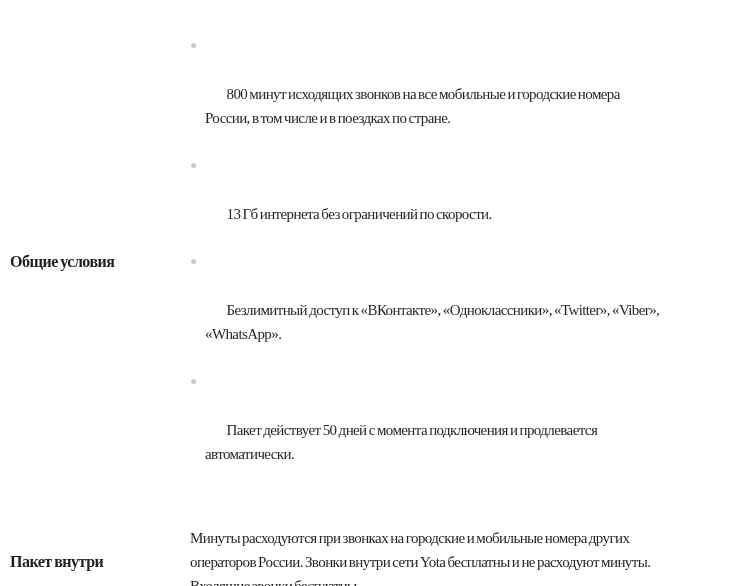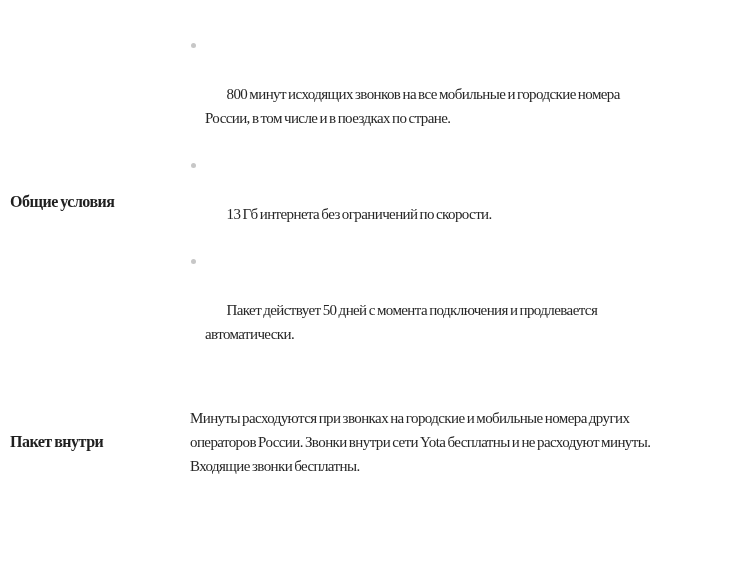--- a/index.html
+++ b/index.html
@@ -76,20 +76,25 @@
           <span class="dot"></span>
           <span>800 минут исходящих звонков на все мобильные и городские номера
 России, в том числе и в поездках по стране.</span>
         </li>
         <li>
           <span class="dot"></span>
           <span>13 Гб интернета без ограничений по скорости.</span>
         </li>
         <li>
           <span class="dot"></span>
+          <span>Безлимитный доступ к «ВКонтакте», «Одноклассники», «Twitter», «Viber»,
+«WhatsApp».</span>
+        </li>
+        <li>
+          <span class="dot"></span>
           <span>Пакет действует 50 дней с момента подключения и продлевается
 автоматически.</span>
         </li>
       </ul>
     </div>
   </div>
 
   <div class="section">
     <div class="col-heading">Пакет внутри</div>
     <div class="col-content">

